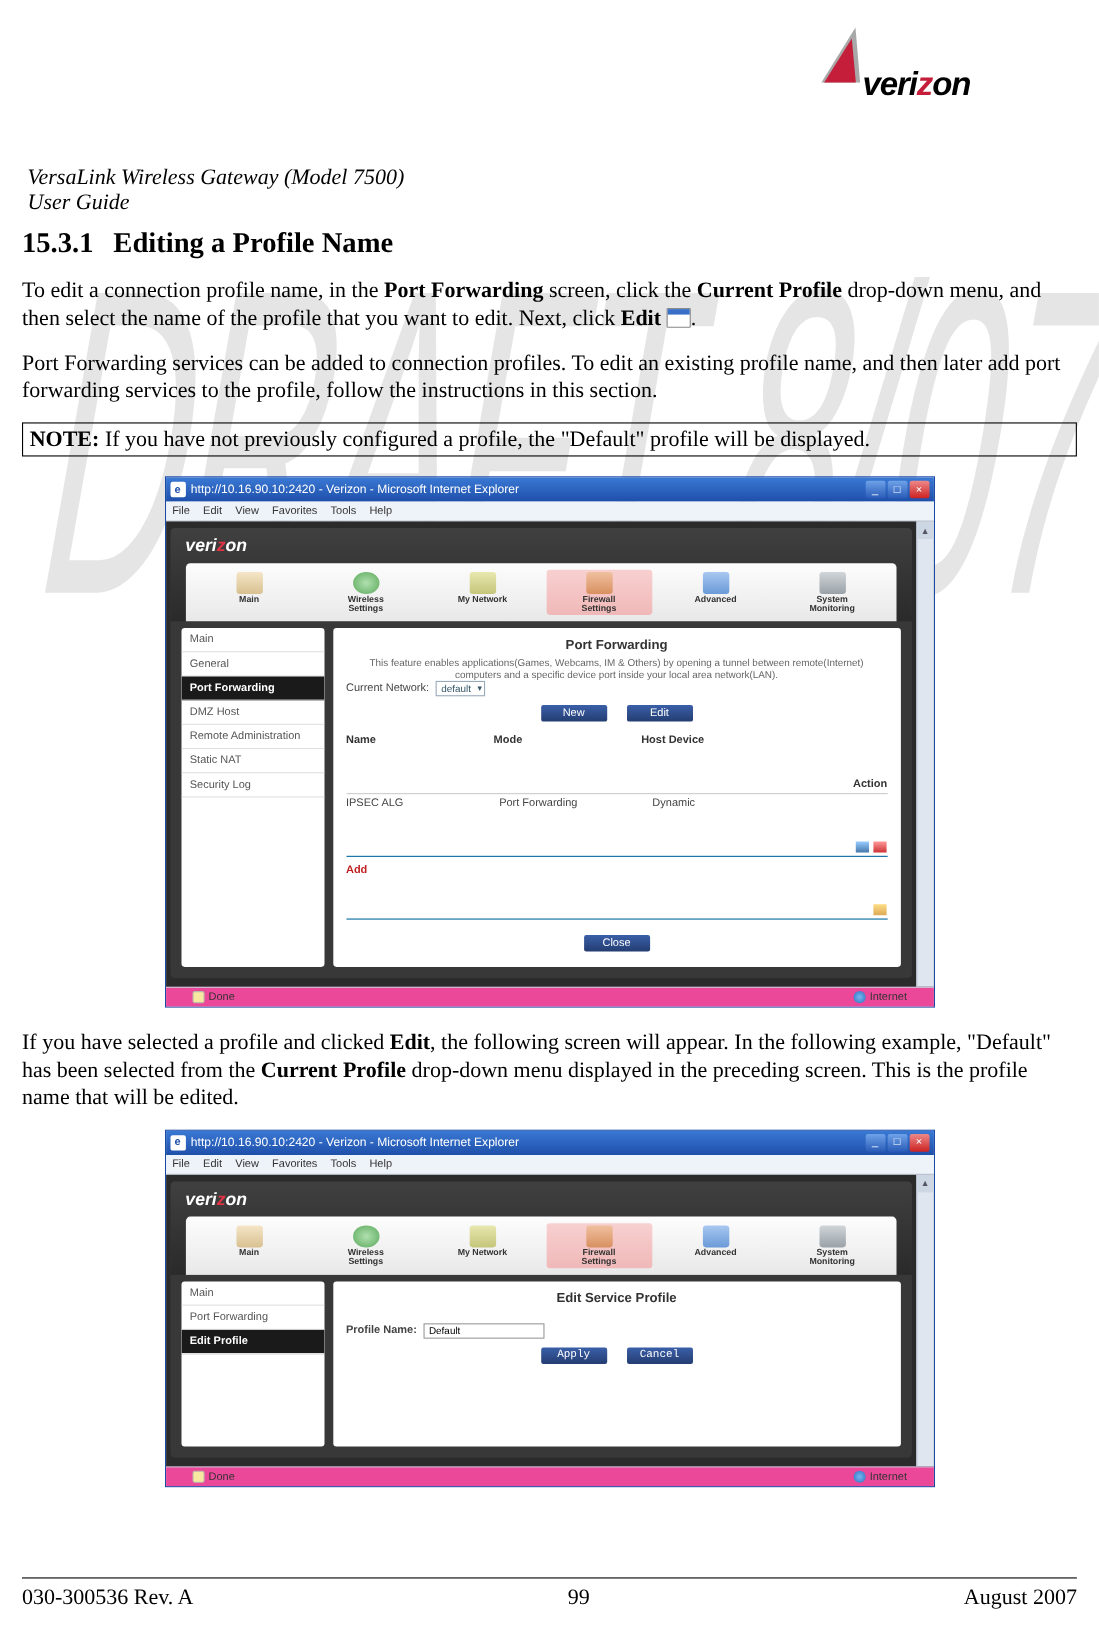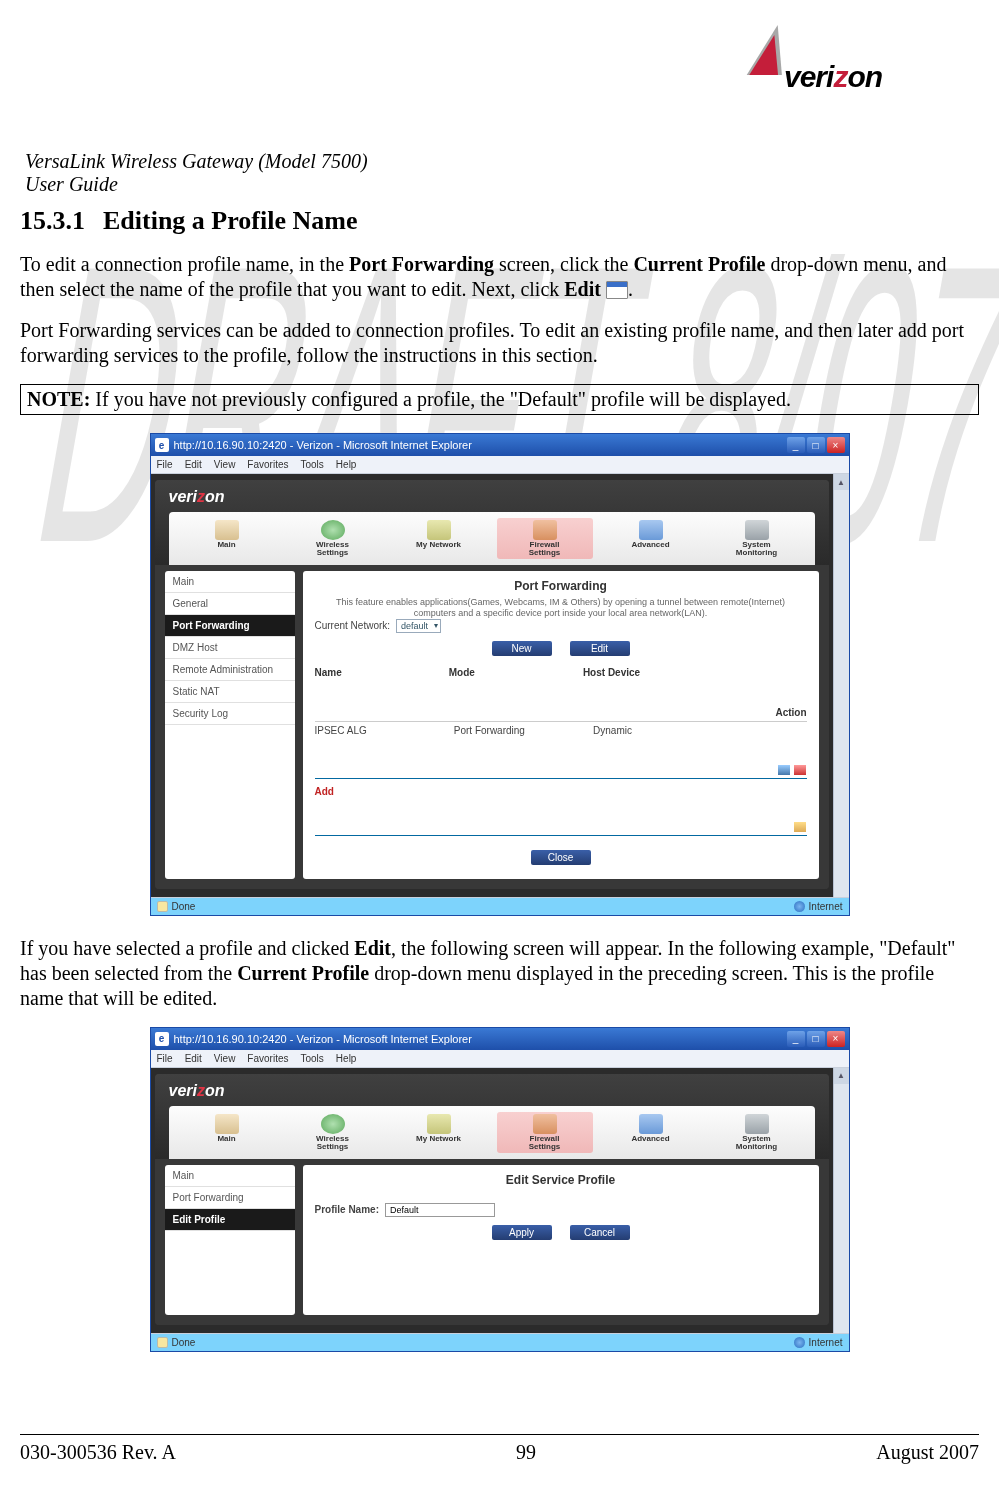--- a/index.html
+++ b/index.html
@@ -84,22 +84,22 @@
     .ie-min { background: linear-gradient(#6ea2e8,#2a5cb8); }
     .ie-max { background: linear-gradient(#6ea2e8,#2a5cb8); }
     .ie-close { background: linear-gradient(#e88,#c22); }
     .ie-menubar {
       background: #eef2f9; height: 18px; font-size: 10px; color: #333;
       display: flex; align-items: center; gap: 12px; padding: 0 6px;
       border-bottom: 1px solid #c8d0dc;
     }
     .ie-body { background: #2b2b2b; padding: 6px 0 0 0; position: relative; }
     .ie-status {
-      background: #7dd3fc; height: 18px; font-size: 10px; color: #333;
-      display: flex; justify-content: space-between; align-items: center; padding: 0 6px;
+      background: #ec4899; height: 18px; font-size: 10px; color: #333;
+      display: flex; justify-content: space-between; align-items: center; padding: 0 24px;
       border-top: 1px solid #c8d0dc;
     }
     .ie-status .s-left { display:flex; align-items:center; gap:4px;}
     .ie-status .s-ico { width:11px; height:11px; background:#f8e7a0; border:1px solid #bba; border-radius:2px;}
     .ie-status .s-right { display:flex; align-items:center; gap:4px;}
     .ie-status .globe { width:11px; height:11px; background:radial-gradient(#7ab5f0,#2a6fc0); border-radius:50%;}
     .ie-scrollbar { position: absolute; right: 0; top: 0; bottom: 0; width: 16px; background: #dfe6ef; border-left: 1px solid #b8c2d2;}
     .ie-scroll-arrow { height: 16px; background: #cdd7e4; display:flex; align-items:center; justify-content:center; font-size:8px; color:#556;}
     .router-page { margin: 0 20px 0 4px; background: #383838; border-radius: 4px; overflow: hidden; }
 
@@ -365,21 +365,21 @@
               <div class="r-side-item">Port Forwarding</div>
               <div class="r-side-item active">Edit Profile</div>
             </div>
             <div class="r-content" style="min-height:150px;">
               <div class="r-title">Edit Service Profile</div>
               <div style="height:12px"></div>
               <div class="r-row">
                 <b>Profile Name:</b>
                 <input class="r-input" value="Default" style="">
               </div>
-              <div class="r-btns" style="gap:18px; margin-top:6px;">
+              <div class="r-btns" style="gap:18px; margin-top:6px;font-family:Liberation Mono, monospace;">
                 <div class="r-btn">Apply</div>
                 <div class="r-btn">Cancel</div>
               </div>
             </div>
           </div>
         </div>
         <div style="height:8px"></div>
       </div>
       <div class="ie-status">
         <div class="s-left">

